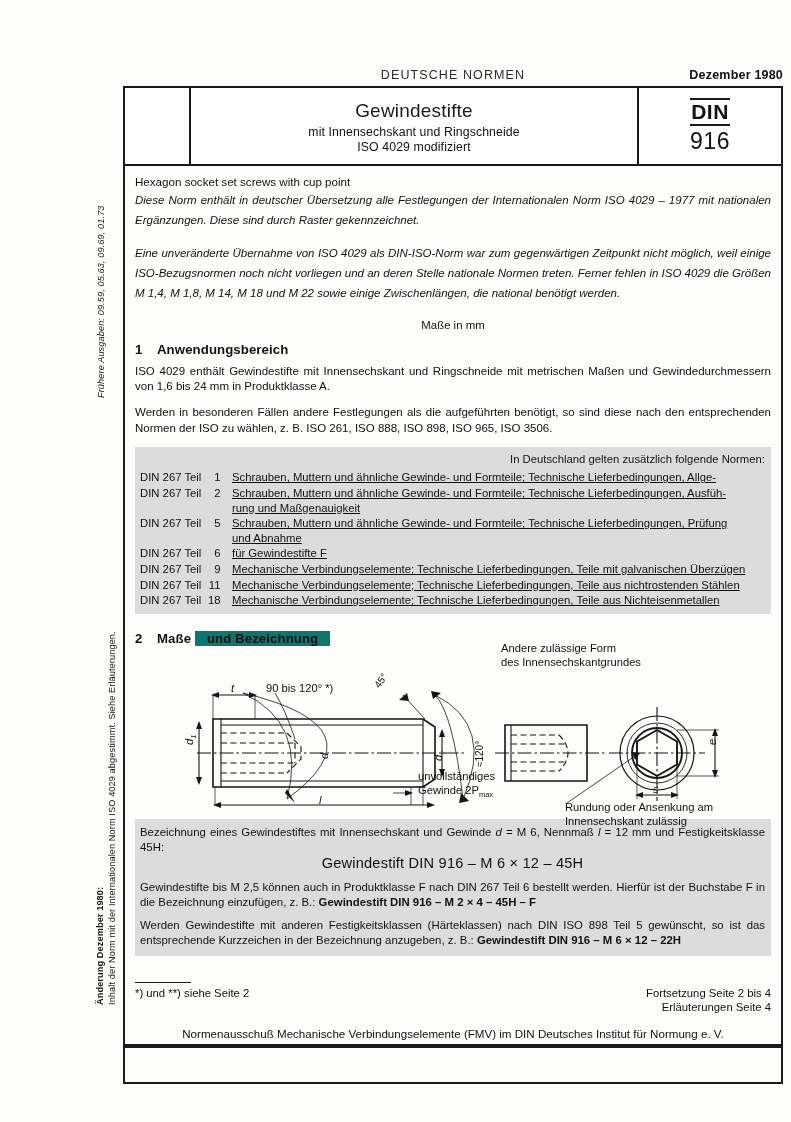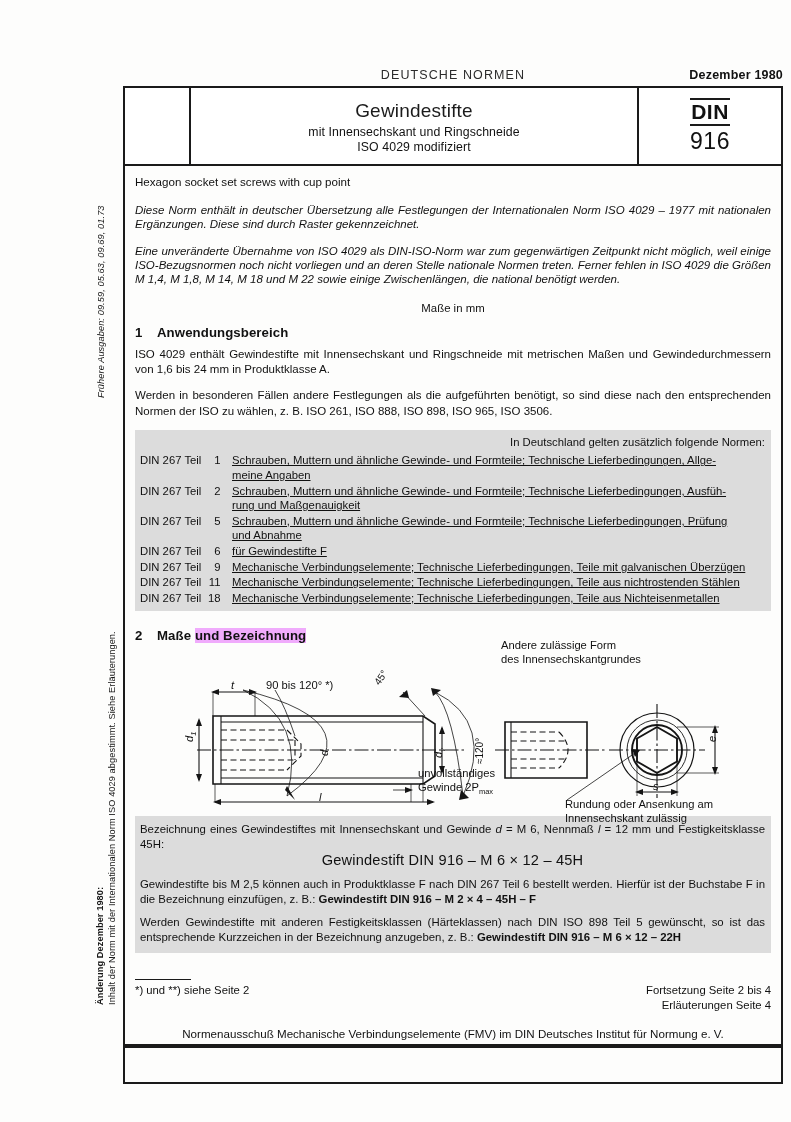--- a/index.html
+++ b/index.html
@@ -148,26 +148,26 @@
   .inner {
     position: absolute;
     left: 10px;
     top: 8px;
     width: 636px;
   }
 
   .t-en {
     font-size: 11.6px;
     line-height: 15px;
-    margin-bottom: 14px;
+    margin-bottom: 1px;
   }
   .t-it {
     font-size: 11.5px;
     font-style: italic;
-    line-height: 14px;
+    line-height: 20px;
     text-align: justify;
     margin-bottom: 13px;
   }
   .t-center {
     text-align: center;
     font-size: 11.4px;
     margin-top: 16px;
     margin-bottom: 11px;
   }
   .sec-head {
@@ -182,22 +182,22 @@
     line-height: 15.2px;
     text-align: justify;
     margin-bottom: 11px;
   }
 
   
   .raster {
     background: #dcdcdc;
   }
   .raster-inline {
-    background: #f0abfc;
-    padding: 0 0;
+    background: #0f766e;
+    padding: 0 12px;
   }
 
   .norms-block {
     padding: 5px 6px 5px 5px;
     font-size: 11.3px;
     line-height: 14.6px;
     margin-top: 4px;
   }
   .norms-intro { margin-bottom: 4px; text-align: right; }
   .norm-row {
@@ -356,21 +356,20 @@
       <div class="raster norms-block">
         <div class="norms-intro">In Deutschland gelten zusätzlich folgende Normen:</div>
 
         <div class="norm-row">
           <div class="norm-key">
             <span>DIN 267 Teil</span>
             <span class="teil-no">1</span>
           </div>
           <div class="norm-desc">
             <span>Schrauben, Muttern und ähnliche Gewinde- und Formteile; Technische Lieferbedingungen, Allge-</span>
-            <span class="cont">meine Angaben</span>
           </div>
         </div>
 
         <div class="norm-row">
           <div class="norm-key">
             <span>DIN 267 Teil</span>
             <span class="teil-no">2</span>
           </div>
           <div class="norm-desc">
             <span>Schrauben, Muttern und ähnliche Gewinde- und Formteile; Technische Lieferbedingungen, Ausfüh-</span>

